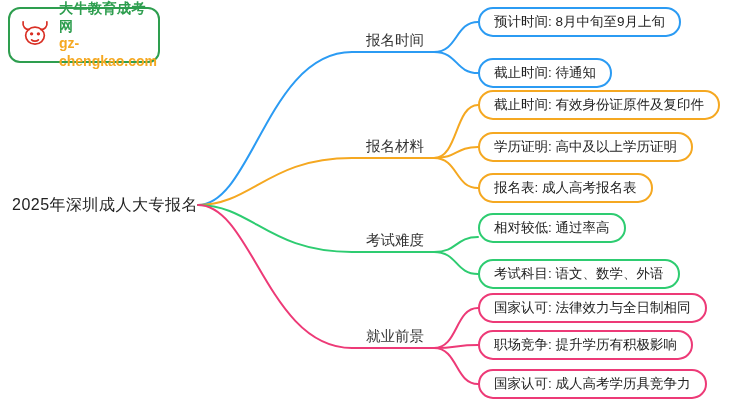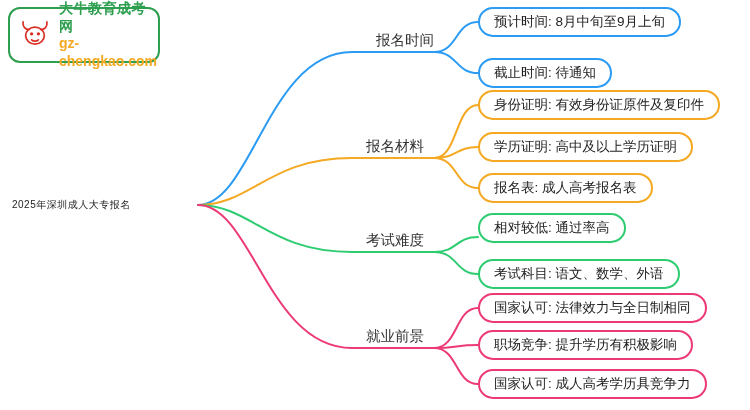--- a/index.html
+++ b/index.html
@@ -17,27 +17,27 @@
   .stage{position:relative;width:750px;height:406px;background:#fff;overflow:hidden;}
   svg.lines{position:absolute;left:0;top:0;width:750px;height:410px;}
   svg.lines path{fill:none;stroke-width:2;stroke-linecap:round;}
   .stroke-blue{stroke:var(--c-blue);}
   .stroke-orange{stroke:var(--c-orange);}
   .stroke-green{stroke:var(--c-green);}
   .stroke-pink{stroke:var(--c-pink);}
 
   .root-label{
     position:absolute;left:12px;top:205px;transform:translateY(-50%);
-    font-size:10px;font-weight:500;color:var(--ink);letter-spacing:.5px;white-space:nowrap;
+    font-size:16px;font-weight:500;color:var(--ink);letter-spacing:.5px;white-space:nowrap;
   }
   .branch-label{
     position:absolute;left:356px;width:78px;text-align:center;
     font-size:14.5px;color:#333;white-space:nowrap;
   }
-  .branch-time{top:31px;text-align:right;}
+  .branch-time{top:31px;}
   .branch-materials{top:137px;}
   .branch-difficulty{top:231px;}
   .branch-prospects{top:327px;}
 
   .leaf{
     position:absolute;left:478px;transform:translateY(-50%);
     background:#fff;border:2px solid #14532d;border-radius:15px;
     padding:4px 14px;font-size:13.5px;color:var(--ink);white-space:nowrap;line-height:1.35;
   }
   .leaf.blue{border-color:var(--c-blue);}
@@ -108,21 +108,21 @@
   <div class="root-label">2025年深圳成人大专报名</div>
 
   <div class="branch-label branch-time">报名时间</div>
   <div class="branch-label branch-materials">报名材料</div>
   <div class="branch-label branch-difficulty">考试难度</div>
   <div class="branch-label branch-prospects">就业前景</div>
 
   <div class="leaf blue" style="top:22px">预计时间: 8月中旬至9月上旬</div>
   <div class="leaf blue" style="top:73px">截止时间: 待通知</div>
 
-  <div class="leaf orange" style="top:105px">身份证明: 有效身份证原件及复印件</div>
+  <div class="leaf orange" style="top:105px">截止时间: 有效身份证原件及复印件</div>
   <div class="leaf orange" style="top:147px">学历证明: 高中及以上学历证明</div>
   <div class="leaf orange" style="top:188px">报名表: 成人高考报名表</div>
 
   <div class="leaf green" style="top:228px">相对较低: 通过率高</div>
   <div class="leaf green" style="top:274px">考试科目: 语文、数学、外语</div>
 
   <div class="leaf pink" style="top:308px">国家认可: 法律效力与全日制相同</div>
   <div class="leaf pink" style="top:345px">职场竞争: 提升学历有积极影响</div>
   <div class="leaf pink" style="top:384px">国家认可: 成人高考学历具竞争力</div>
 

